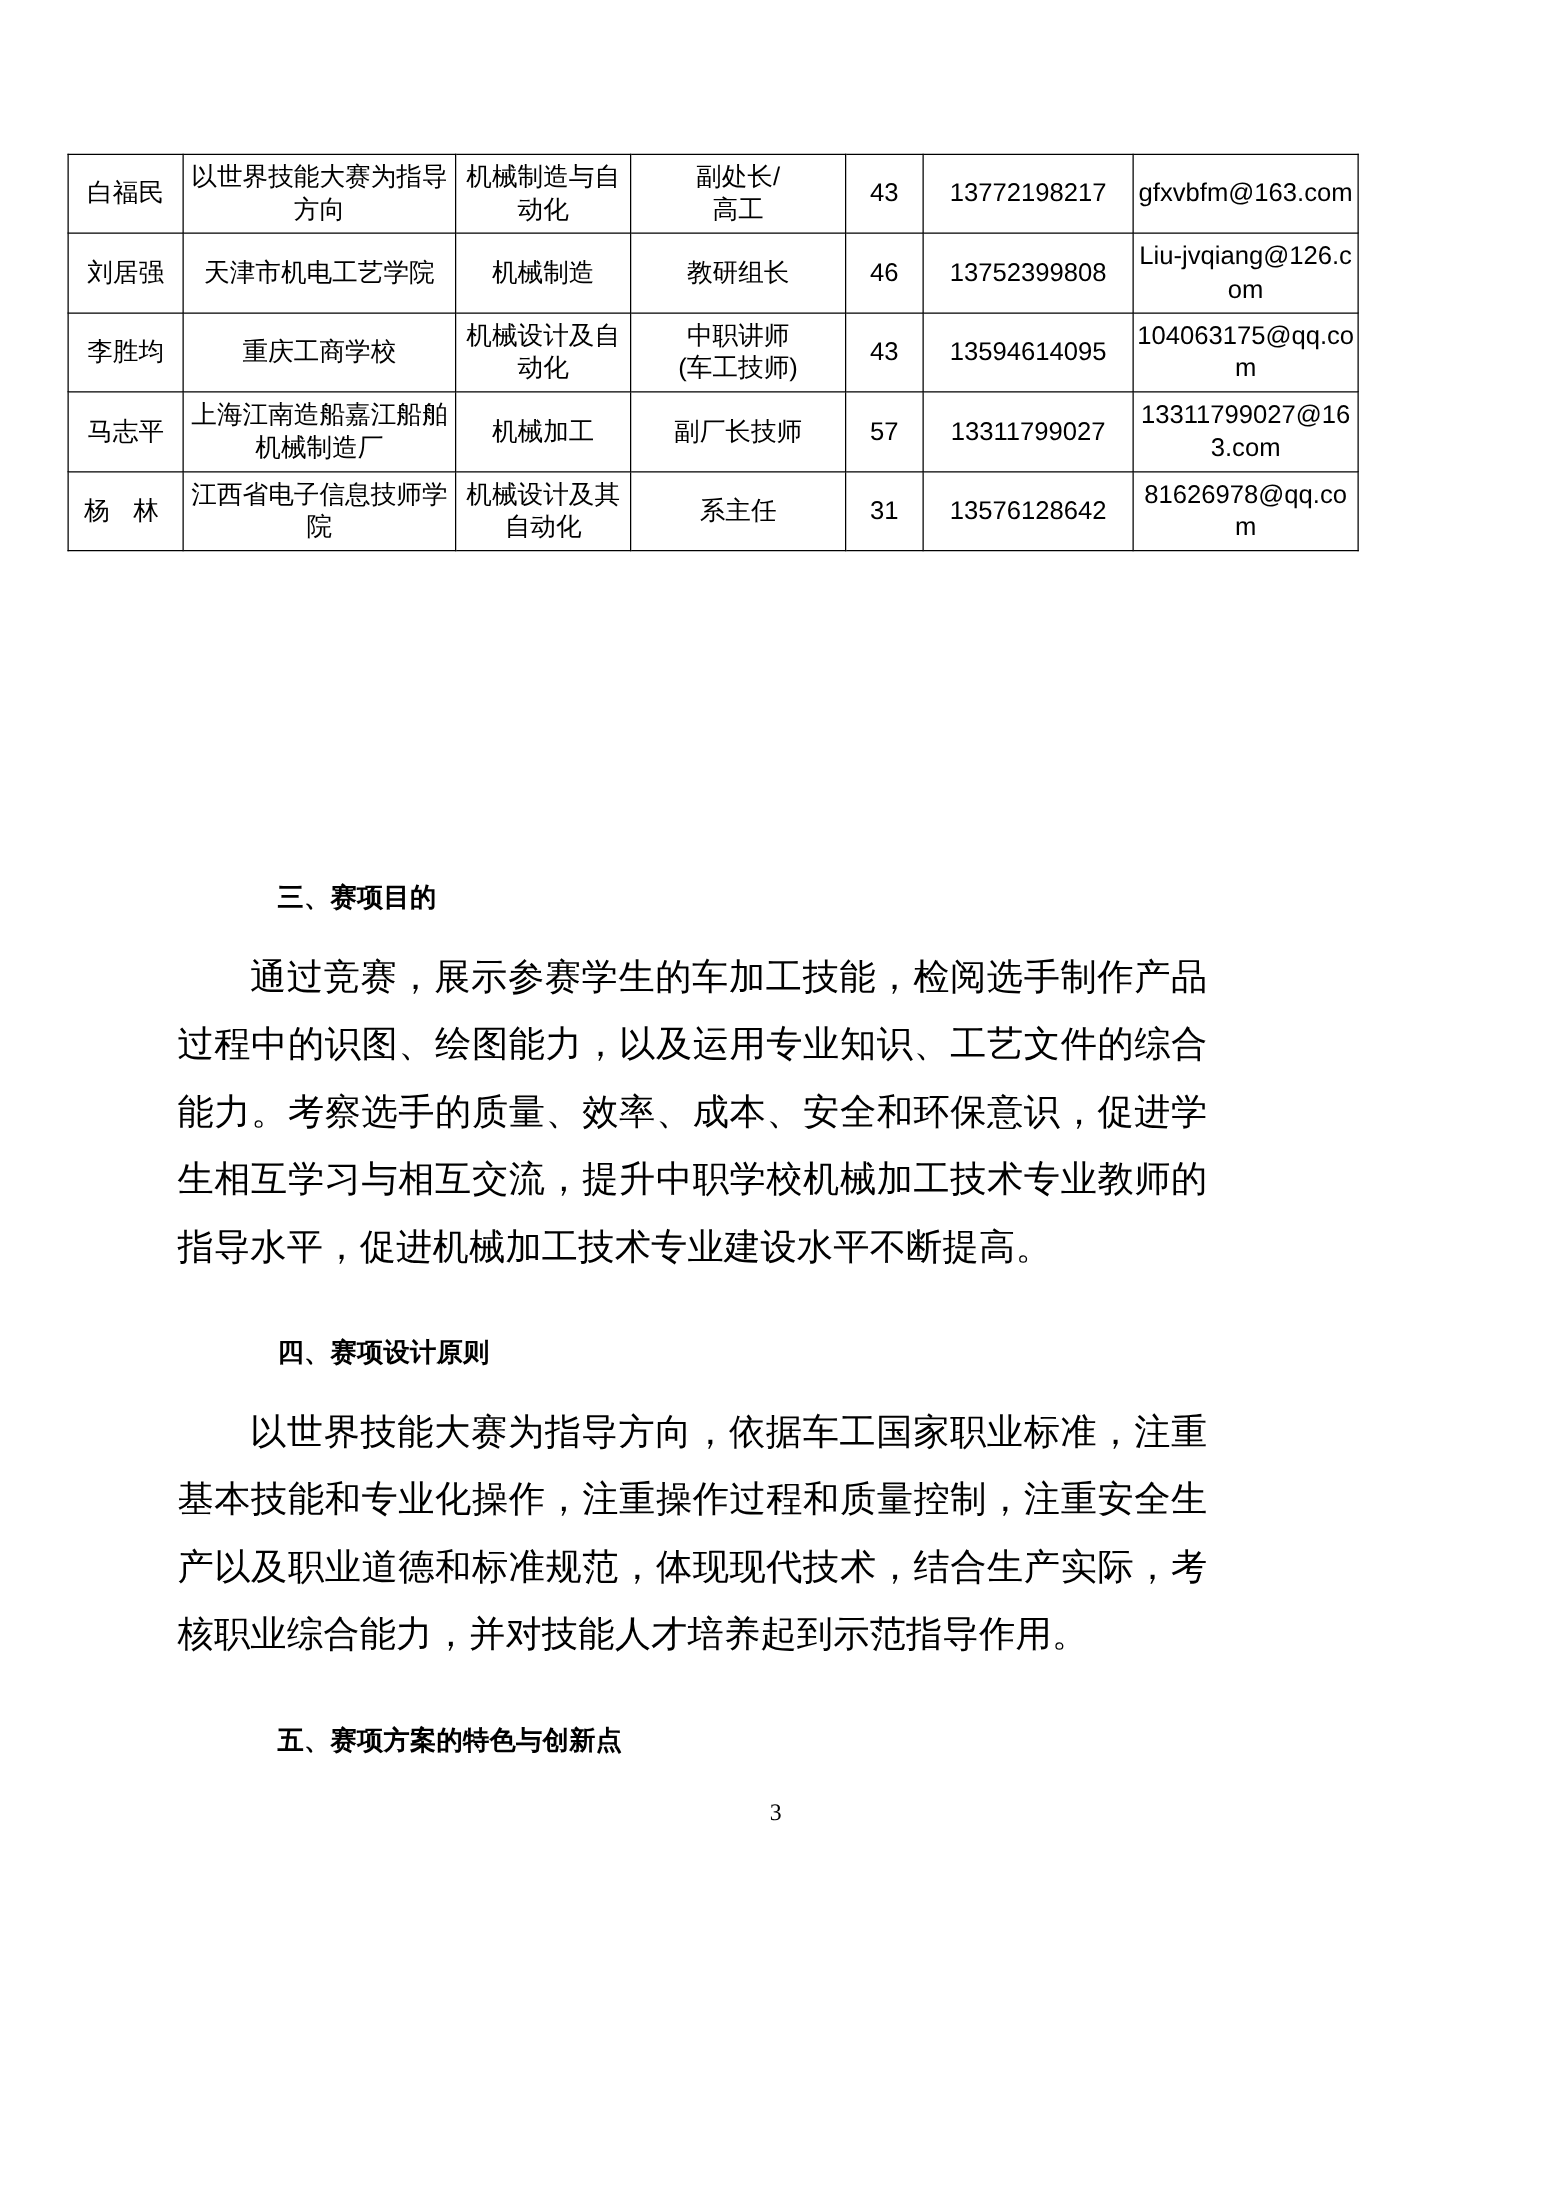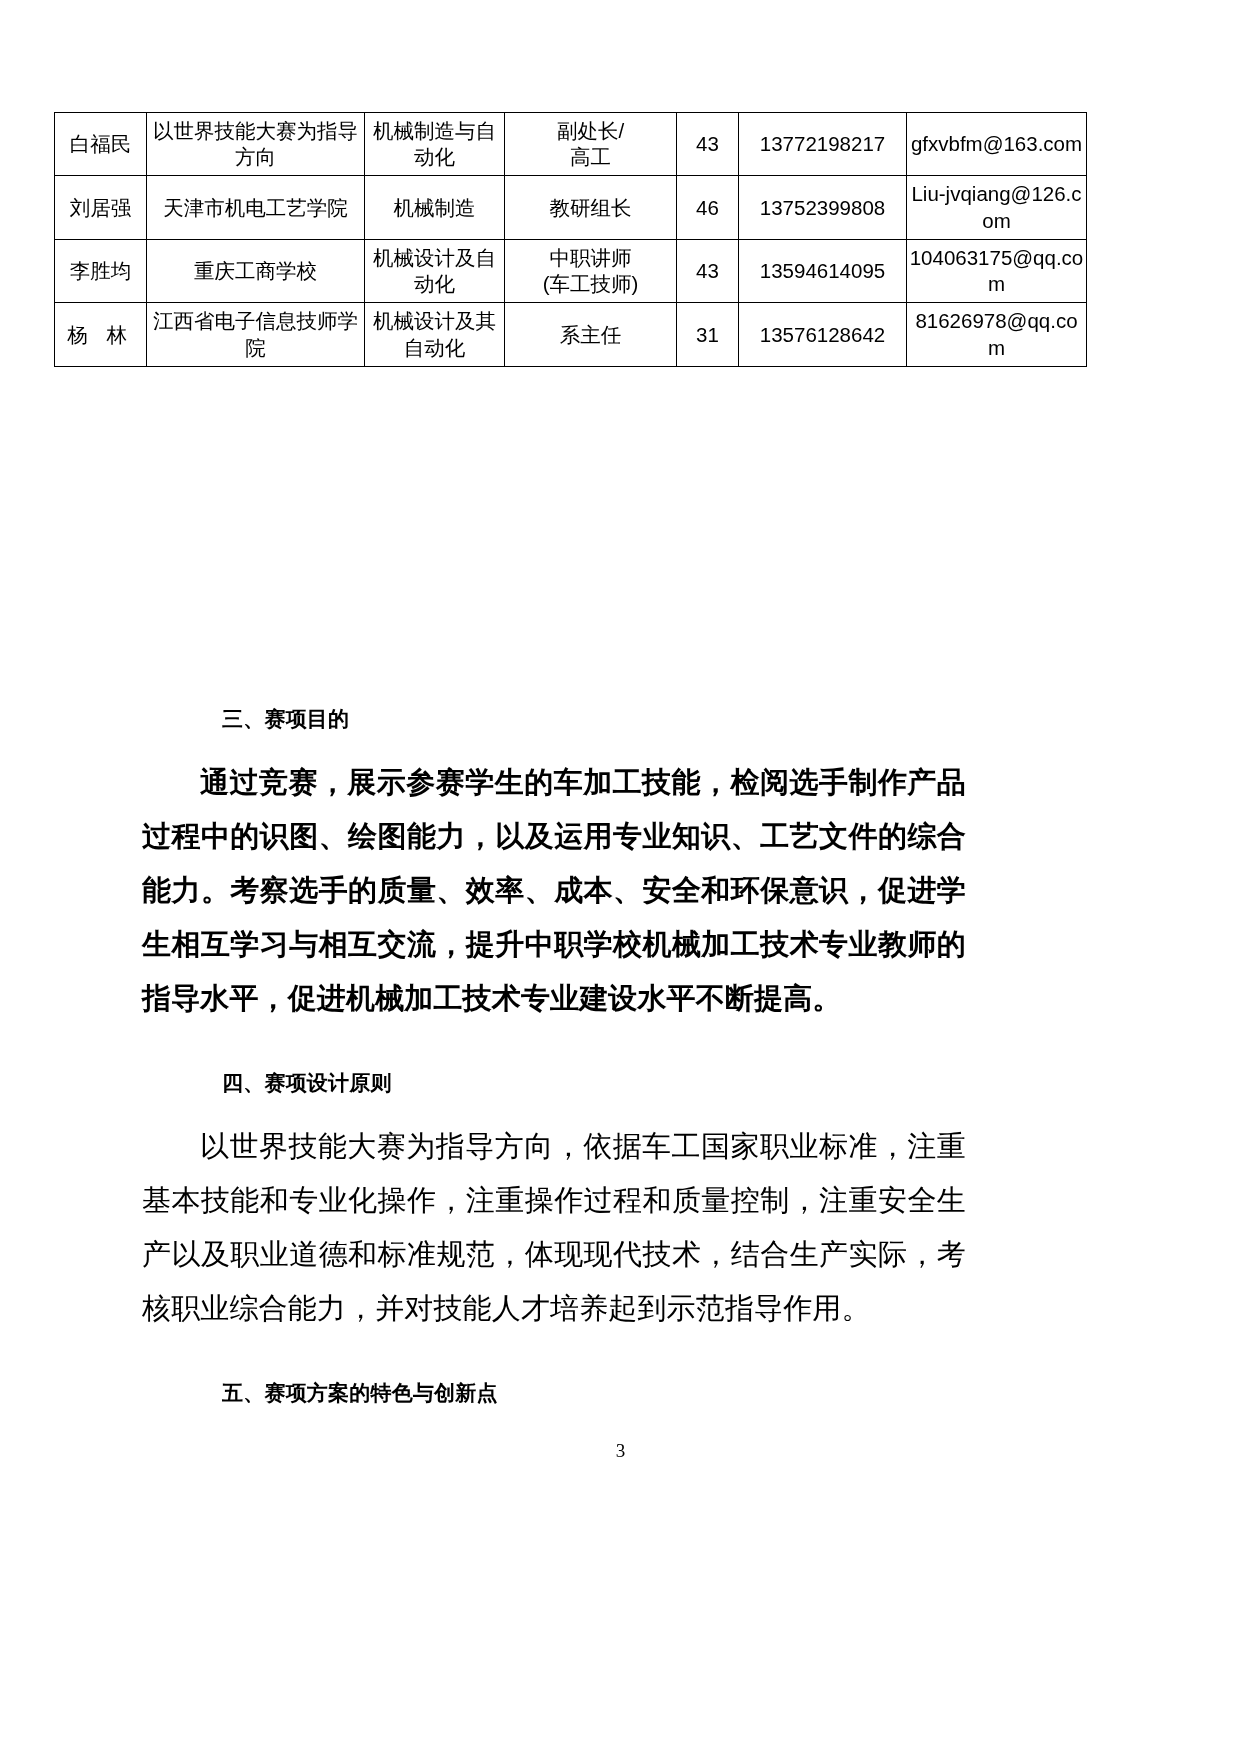--- a/index.html
+++ b/index.html
@@ -20,21 +20,21 @@
     left: 0; top: 0;
     width: 1241px;
     height: 1754px;
     box-sizing: border-box;
     padding: 0;
   }
   
   .roster-wrap {
     position: absolute;
     left: 54px;
-    top: 112px;
+    top: 123px;
     width: 964px;
   }
   table.roster {
     border-collapse: collapse;
     width: 100%;
     table-layout: fixed;
   }
   table.roster td {
     border: 1.4px solid #000;
     text-align: center;
@@ -82,21 +82,21 @@
     padding: 0;
     font-size: 29px;
     line-height: 1.86;
     text-align: justify;
     text-justify: inter-ideograph;
     letter-spacing: 0.005em;
     font-family: "Liberation Sans", "DejaVu Sans", sans-serif;
   }
   .blk { position: absolute; }
   #h-3      { left: 222px; top: 8px; }
-  #p-3      { left: 142px; top: 56px; width: 824px; text-indent: 2em; font-weight: bold; }
+  #p-3      { left: 142px; top: 56px; width: 824px; text-indent: 2em; }
   #h-4      { left: 222px; top: 372px; }
   #p-4      { left: 142px; top: 420px; width: 824px; text-indent: 2em; }
   #h-5      { left: 222px; top: 682px; }
 
   
   .page-number {
     position: absolute;
     left: 0;
     top: 1440px;
     width: 1241px;
@@ -148,20 +148,29 @@
         <tr>
           <td class="cn">李胜均</td>
           <td class="cn">重庆工商学校</td>
           <td class="cn">机械设计及自动化</td>
           <td class="cn">中职讲师<br>(车工技师)</td>
           <td>43</td>
           <td>13594614095</td>
           <td>104063175@qq.com</td>
         </tr>
 
+        <tr>
+          <td class="cn">马志平</td>
+          <td class="cn">上海江南造船嘉江船舶机械制造厂</td>
+          <td class="cn">机械加工</td>
+          <td class="cn">副厂长技师</td>
+          <td>57</td>
+          <td>13311799027</td>
+          <td>13311799027@163.com</td>
+        </tr>
 
 
         <tr>
           <td class="cn name-spaced">杨 林</td>
           <td class="cn">江西省电子信息技师学院</td>
           <td class="cn">机械设计及其自动化</td>
           <td class="cn">系主任</td>
           <td>31</td>
           <td>13576128642</td>
           <td>81626978@qq.com</td>

